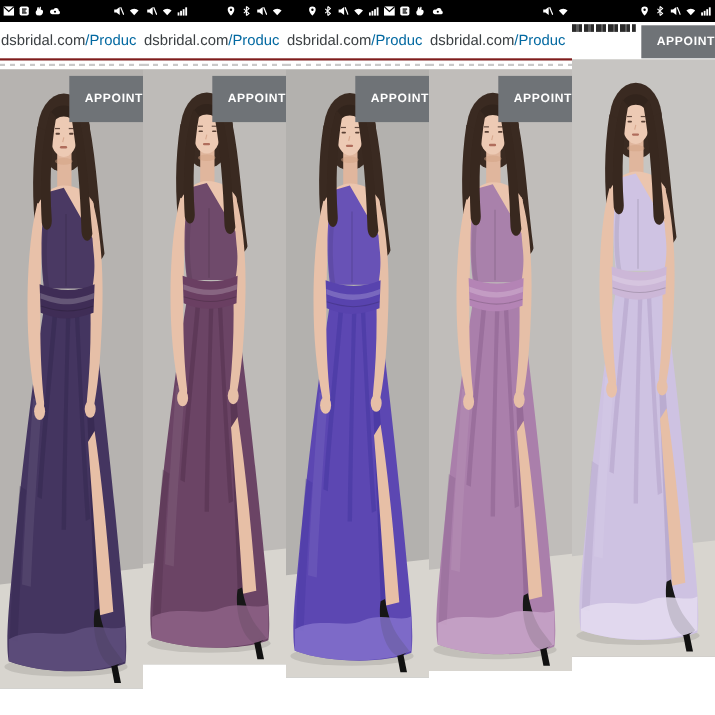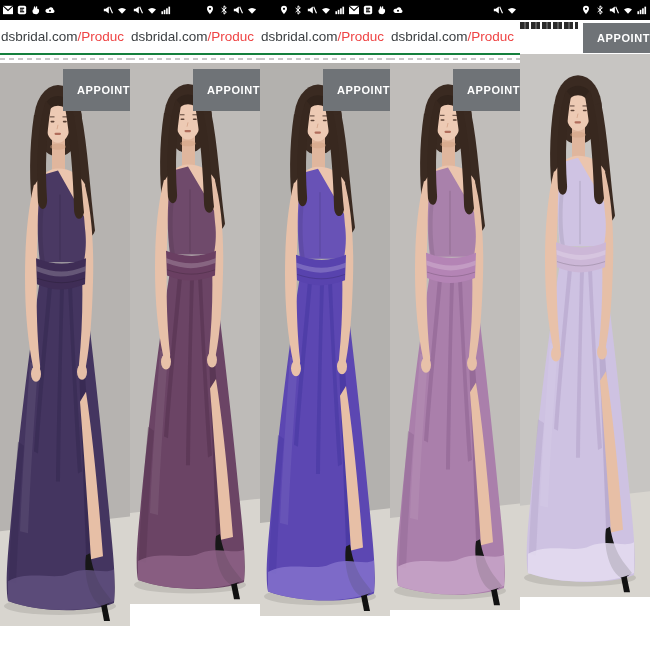--- a/index.html
+++ b/index.html
@@ -1,23 +1,23 @@
 <!DOCTYPE html>
 <html><head>
 <meta charset="utf-8">
 <style>
   html,body{margin:0;padding:0}
   body{width:650px;height:650px;display:flex;background:#fff;font-family:"Liberation Sans",sans-serif;overflow:hidden}
   .panel{width:130px;height:650px;position:relative;overflow:hidden;background:#fff;flex:0 0 130px}
   .statusbar{height:20px;background:#000;display:flex;align-items:center;justify-content:space-between;padding:0 3px;box-sizing:border-box}
   .sb-group{display:flex;gap:4px;align-items:center}
   .icon{width:10px;height:10px;display:block}
-  .urlbar{height:33px;background:#fff;border-bottom:2px solid #15803d;display:flex;align-items:center;font-size:13.5px;white-space:nowrap;overflow:hidden;padding-left:1px;box-sizing:content-box}
+  .urlbar{height:33px;background:#fff;border-bottom:2px solid #7f1d1d;display:flex;align-items:center;font-size:13.5px;white-space:nowrap;overflow:hidden;padding-left:1px;box-sizing:content-box}
   .domain{color:#3c4043}
-  .path{color:#ef4444}
+  .path{color:#0369a1}
   .crop-ticks{height:8px;background-image:repeating-linear-gradient(90deg,#c9c9c9 0 5px,transparent 5px 9px);background-size:100% 2px;background-position:0 3px;background-repeat:no-repeat}
   .photo{position:relative;width:130px;background:#c1beba}
   .photo svg.shot{display:block;width:130px;height:100%}
   .p1 .photo{height:563px}
   .p2 .photo{height:541px}
   .p3 .photo{height:553px}
   .p4 .photo{height:547px}
   .p5 .photo{height:543px}
   .appt{position:absolute;top:6px;left:63px;width:92px;height:42px;background:#6f7377;color:#fff;border:none;font-weight:bold;font-size:11px;letter-spacing:.6px;text-align:left;padding:0 0 0 14px;font-family:"Liberation Sans",sans-serif;overflow:hidden;white-space:nowrap;cursor:pointer}
   .header5{height:34px;background:#fff;position:relative}

